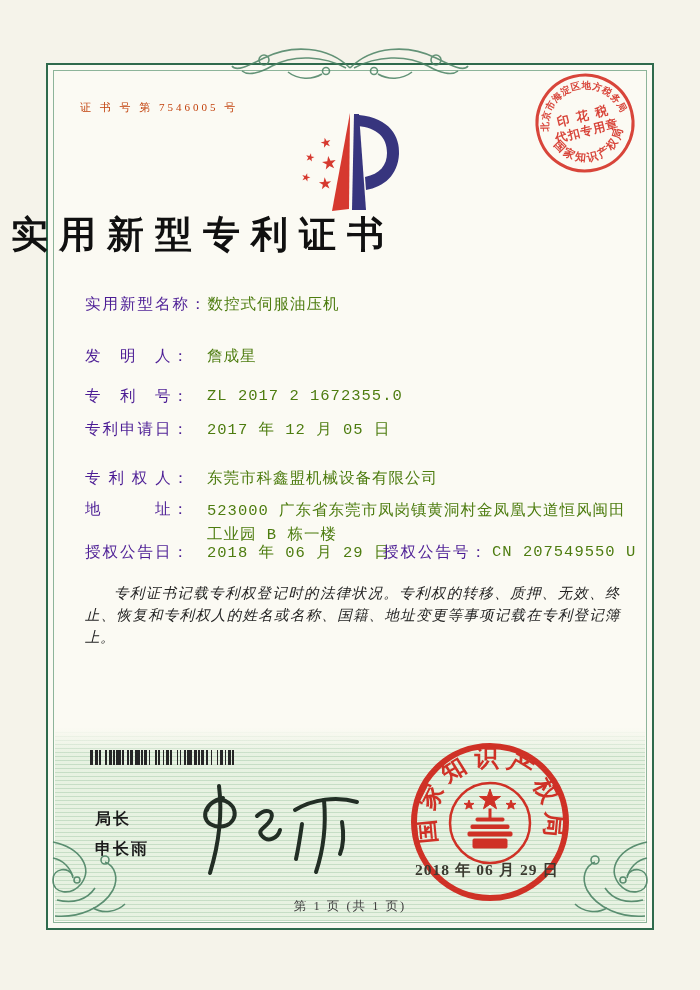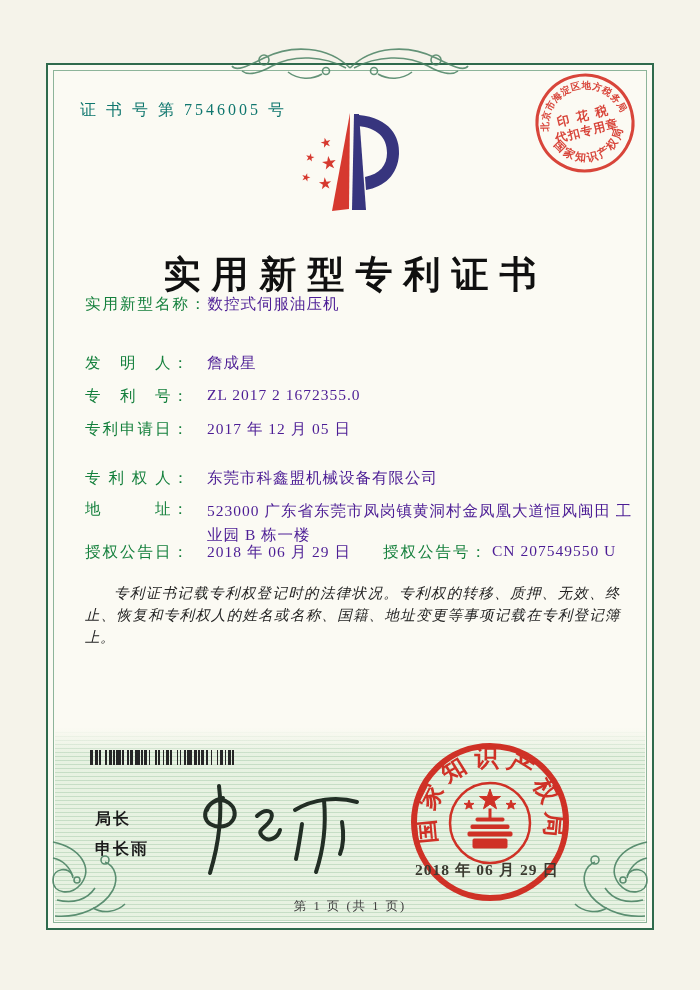--- a/index.html
+++ b/index.html
@@ -26,33 +26,33 @@
     position:absolute;left:55px;right:55px;top:728px;bottom:69px;
     background:
       linear-gradient(180deg,#fbfaf3 0%,rgba(251,250,243,0) 14%),
       repeating-linear-gradient(0deg,
         rgba(110,170,122,0.30) 0px, rgba(110,170,122,0.30) 1px,
         rgba(227,240,222,0.55) 1px, rgba(227,240,222,0.55) 4px),
       #ecf4e6;
   }
   .cert-number{
     position:absolute;left:80px;top:100px;
-    font-size:16px;letter-spacing:3px;color:#0f766e;
+    font-size:11px;letter-spacing:3px;color:#c2410c;
   }
   .logo{position:absolute;left:294px;top:110px;width:112px;height:106px;}
   .logo svg{position:absolute;left:0;top:0;}
   .logo-star{position:absolute;color:#d6392f;line-height:1;}
   .doc-title{
-    position:absolute;left:0;top:210px;width:100%;text-align:center;
-    font-size:37px;font-weight:700;letter-spacing:11px;text-indent:11px;color:#101010;margin-top:40px;
+    position:absolute;left:0;top:210px;width:100%;text-align:left;
+    font-size:37px;font-weight:700;letter-spacing:11px;text-indent:11px;color:#101010;
   }
   .fields{position:absolute;left:85px;top:294px;right:60px;font-size:15.5px;}
   .field-row{position:absolute;left:0;white-space:nowrap;}
-  .f-label{display:inline-block;min-width:122px;letter-spacing:2px;color:#15803d;vertical-align:top;}
-  .f-value{letter-spacing:1px;color:#4c1d95;}
+  .f-label{display:inline-block;min-width:122px;letter-spacing:2px;color:#4c1d95;vertical-align:top;}
+  .f-value{letter-spacing:1px;color:#4d7c0f;font-family:Liberation Mono, monospace;}
   .f-value.wrap{display:inline-block;white-space:normal;width:435px;line-height:24px;vertical-align:top;}
   .pair-right{position:absolute;left:298px;top:0;white-space:nowrap;}
   .pair-right .f-label{min-width:0;margin-right:4px;}
   .paragraphs{
     position:absolute;left:85px;right:80px;top:582px;
     font-size:14.5px;line-height:22px;font-style:italic;
     text-align:justify;color:#232323;letter-spacing:0.4px;
   }
   .paragraphs p{margin:0;text-indent:2em;}
   .barcode{
@@ -130,21 +130,21 @@
   <span class="logo-star" style="left:7px;top:62px;font-size:11px;transform:rotate(16deg);">★</span>
   <span class="logo-star" style="left:24px;top:66px;font-size:16px;transform:rotate(-5deg);">★</span>
 </div>
 
 <div class="doc-title">实用新型专利证书</div>
 
 <div class="fields">
   <div class="field-row" style="top:0px">
     <span class="f-label">实用新型名称：</span><span class="f-value">数控式伺服油压机</span>
   </div>
-  <div class="field-row" style="top:59px">
+  <div class="field-row" style="top:52px">
     <span class="f-label">发　明　人：</span><span class="f-value">詹成星</span>
   </div>
   <div class="field-row" style="top:92px">
     <span class="f-label">专　利　号：</span><span class="f-value">ZL 2017 2 1672355.0</span>
   </div>
   <div class="field-row" style="top:125px">
     <span class="f-label">专利申请日：</span><span class="f-value">2017 年 12 月 05 日</span>
   </div>
   <div class="field-row" style="top:174px">
     <span class="f-label">专 利 权 人：</span><span class="f-value">东莞市科鑫盟机械设备有限公司</span>

